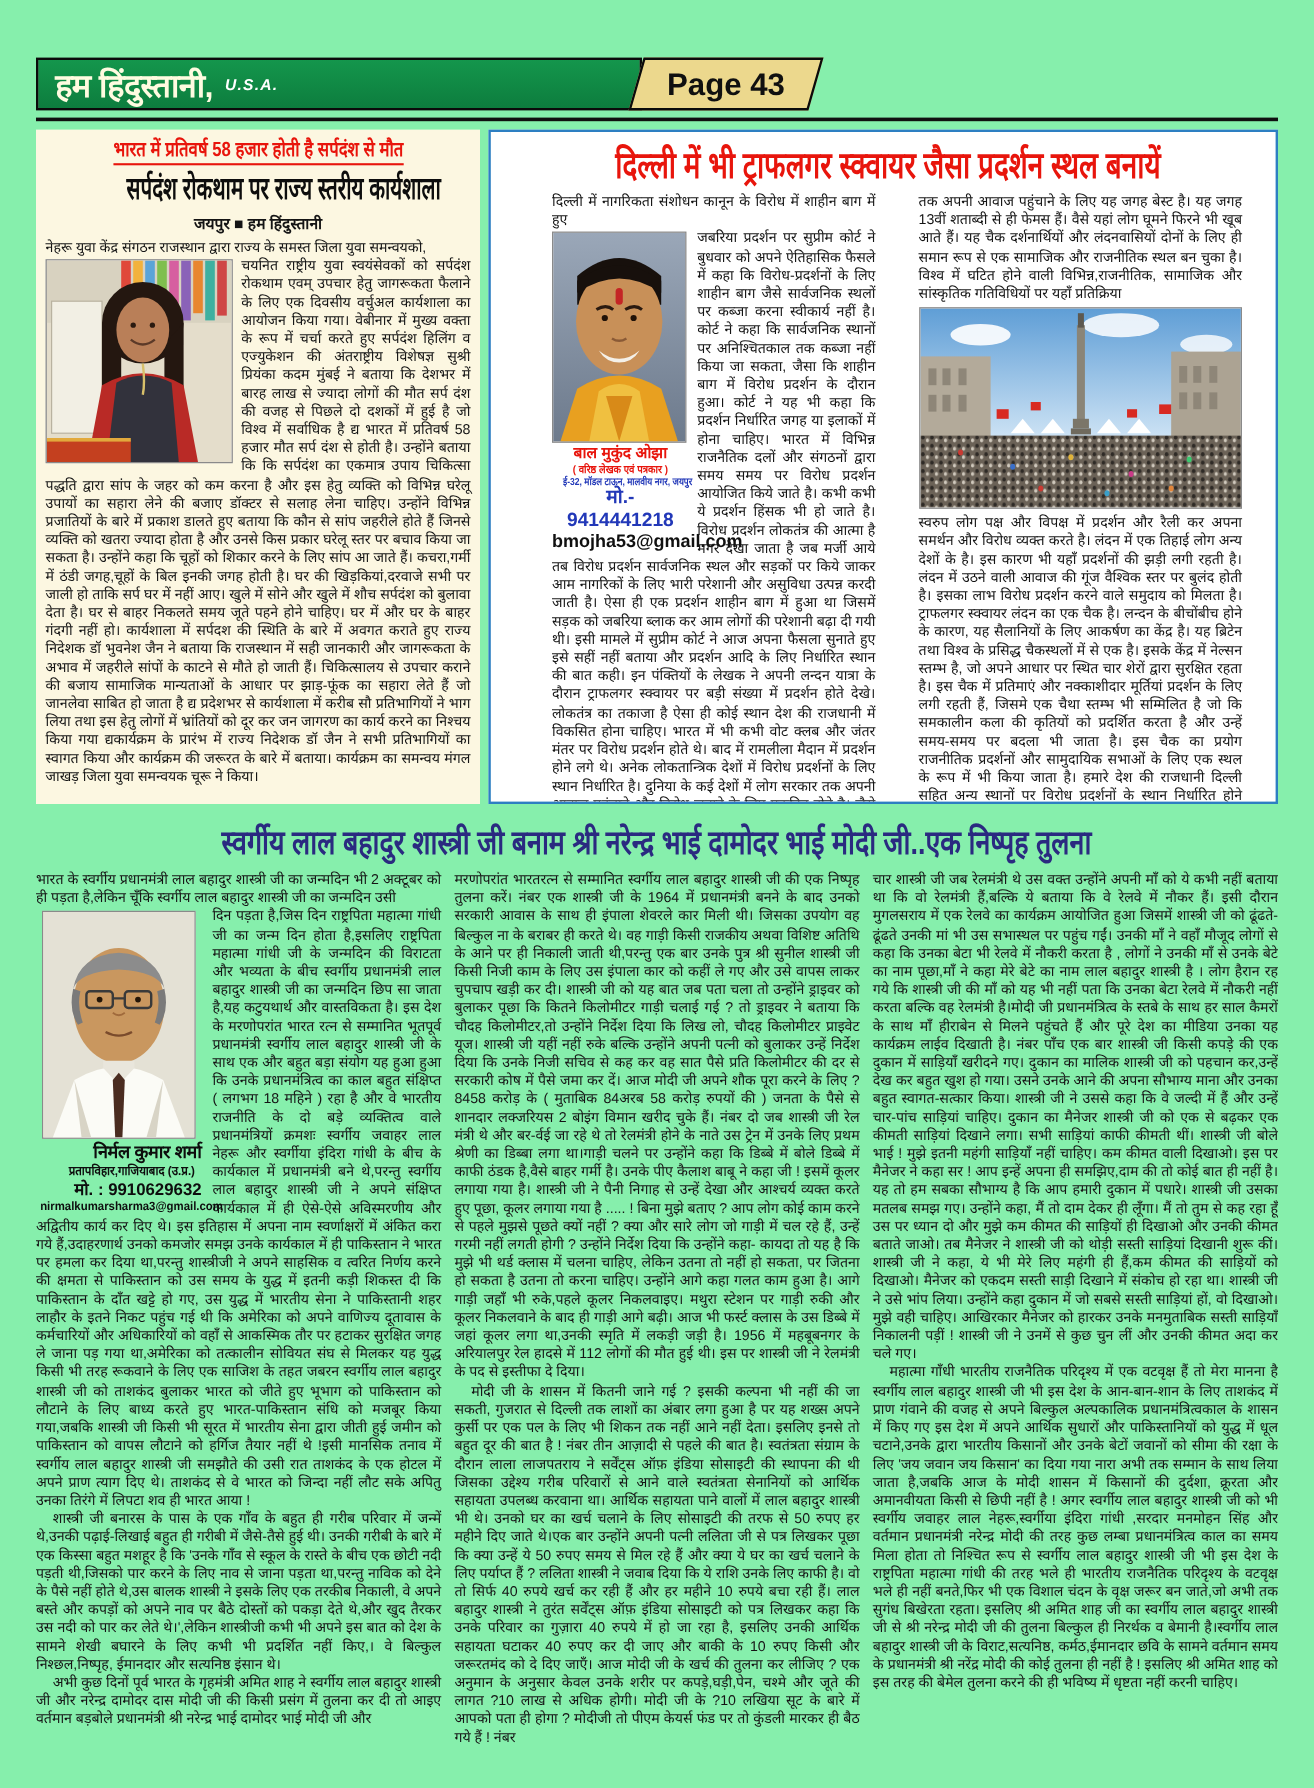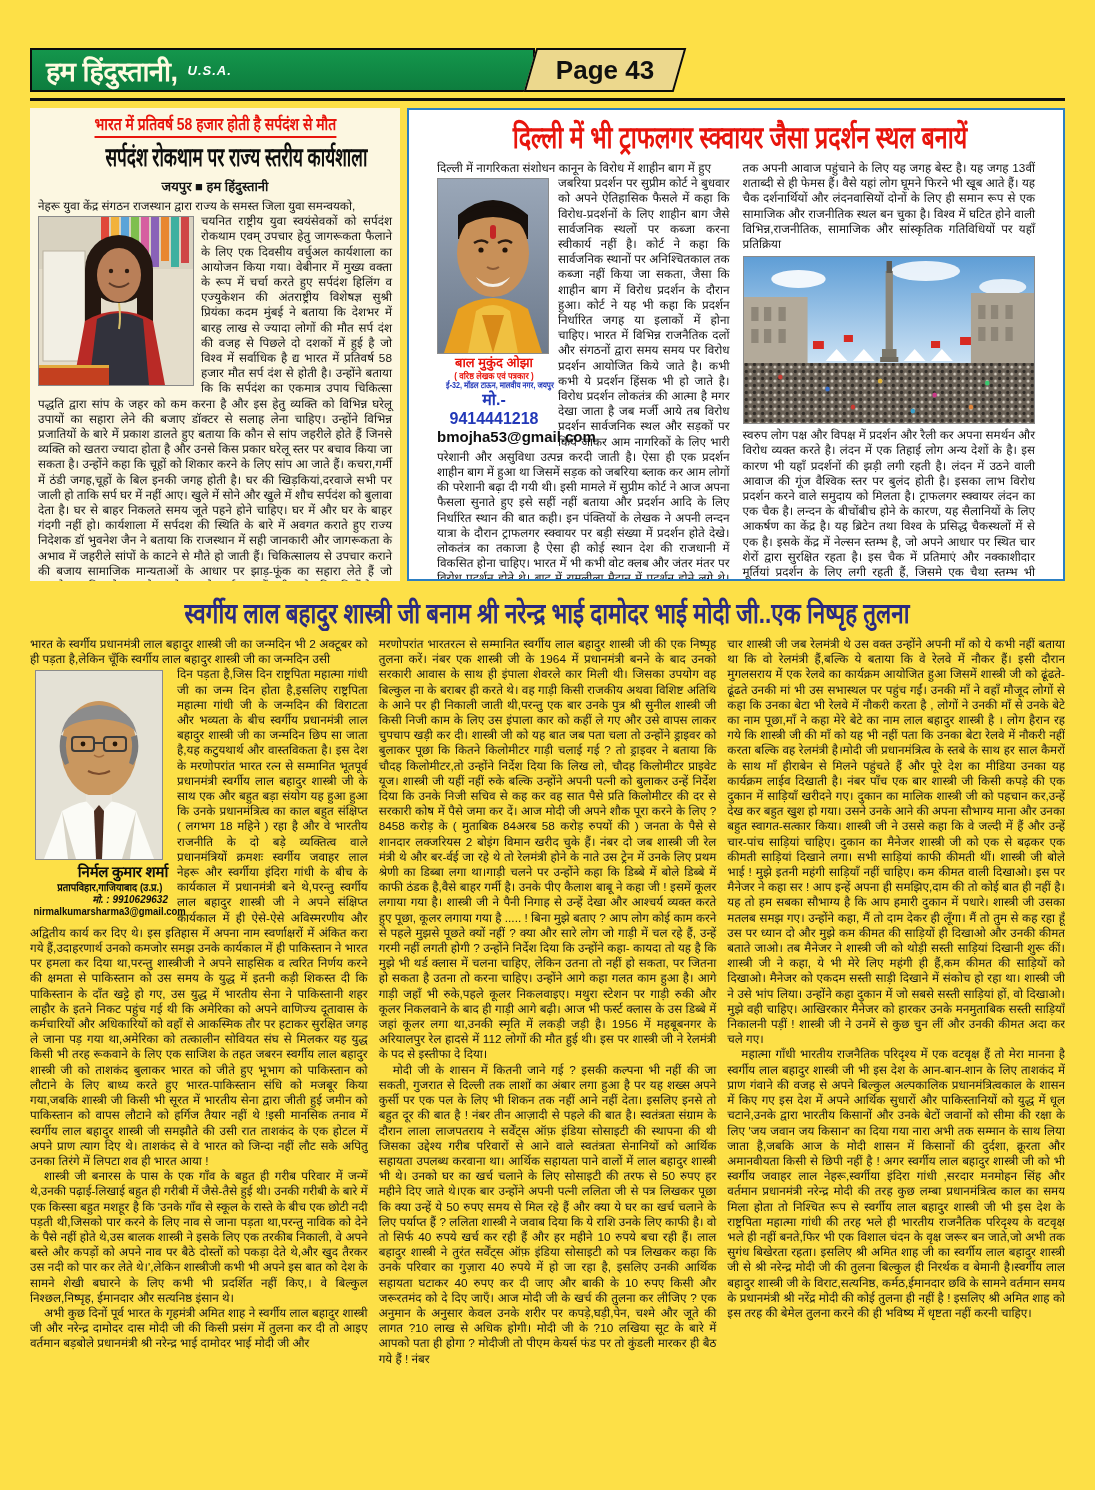--- a/index.html
+++ b/index.html
@@ -1,69 +1,69 @@
 <!DOCTYPE html>
 <html><head>
 <meta charset="utf-8">
 <style>
   html,body{margin:0;padding:0;background:#ffffff;}
-  .page{width:1095px;height:1490px;background:#fde047;position:relative;box-sizing:border-box;
+  .page{width:1095px;height:1490px;background:#86efac;position:relative;box-sizing:border-box;
         padding:48px 30px 0 30px;font-family:"Liberation Sans",sans-serif;color:#141414;overflow:hidden;}
   
   .masthead{position:relative;height:48px;}
   .brand-bar{position:absolute;left:0;top:0;width:505px;height:44px;background:linear-gradient(#14964c,#0d7d3e);
              border:2px solid #0b0b0b;box-sizing:border-box;display:flex;align-items:center;padding-left:14px;}
   .brand-hindi{color:#fffbe0;font-weight:bold;font-size:27px;letter-spacing:-.5px;white-space:nowrap;}
   .brand-usa{color:#ffffff;font-weight:bold;font-style:italic;font-size:13px;margin-left:10px;letter-spacing:1px;}
   .page-badge{position:absolute;left:500px;top:0;width:150px;height:44px;background:#ecd88d;
               border:2px solid #0b0b0b;box-sizing:border-box;transform:skewX(-16deg);display:flex;align-items:center;justify-content:center;}
   .page-badge span{transform:skewX(16deg);font-weight:bold;font-size:26px;color:#101010;}
   .pub-info{position:absolute;right:0;top:0;text-align:right;line-height:1.25;}
   .pub-date{color:#e01a1a;font-weight:bold;font-size:16px;}
   .pub-url{color:#1b78bb;font-weight:bold;font-size:14.5px;}
   .header-rule{position:absolute;left:0;right:0;bottom:-5px;height:3px;background:#101010;}
   
-  .top-row{display:flex;gap:7px;margin-top:12px;height:473px;}
+  .top-row{display:flex;gap:7px;margin-top:12px;height:562px;}
   .snake-article{width:370px;background:#fcf7e1;box-sizing:border-box;padding:4px 8px;overflow:hidden;}
   .fitline{text-align:center;overflow:hidden;}
   .fitline>span{display:inline-block;white-space:nowrap;transform-origin:center;}
   .kicker>span{color:#e8150c;font-weight:bold;font-size:17px;border-bottom:2px solid #e8150c;
                padding-bottom:1px;transform:scaleX(.82);}
   .snake-headline>span{color:#0d0d0d;font-weight:bold;font-size:26px;transform:scaleX(.66);}
   .byline{text-align:center;font-weight:bold;font-size:13px;margin:3px 0 4px;}
   .news-text{font-size:11.8px;line-height:15.2px;text-align:justify;}
   .news-text p{margin:0;}
   .photo-frame{border:1px solid #8a8a8a;box-sizing:border-box;background:#ddd;}
   .snake-photo{float:left;width:156px;height:170px;margin:2px 7px 2px 0;}
   
   .traf-article{flex:1;border:2px solid #2d7fc2;box-sizing:border-box;background:#fff;
                 padding:5px 28px 6px;overflow:hidden;}
   .traf-headline>span{color:#e8150c;font-weight:bold;font-size:31px;transform:scaleX(.75);}
   .traf-cols{display:flex;gap:13px;margin-top:4px;}
-  .traf-col{flex:1;min-width:0;}
+  .traf-col{flex:1;min-width:0;margin-left:23px;}
   .authbox{float:left;width:114px;margin:2px 7px 2px 0;text-align:center;line-height:1.15;}
   .authbox .photo-frame{width:112px;height:176px;}
   .auth-name{color:#e8150c;font-weight:bold;font-size:13px;margin-top:2px;white-space:nowrap;}
   .auth-title{color:#e8150c;font-weight:bold;font-size:9px;white-space:nowrap;transform:scaleX(.9);transform-origin:center;}
   .auth-addr{color:#2238b8;font-weight:bold;font-size:8.5px;white-space:nowrap;transform:scaleX(.84);transform-origin:center;}
   .auth-phone{color:#2238b8;font-weight:bold;font-size:16px;}
   .auth-email{color:#101010;font-weight:bold;font-size:15px;}
   .traf-photo{width:100%;height:168px;margin:4px 0;}
   
   .comp-headline{margin:12px 0 6px;}
   .comp-headline>span{color:#2a2a80;font-weight:bold;font-size:28px;transform:scaleX(.80);}
   .comp-cols{display:flex;gap:11px;height:755px;overflow:hidden;}
   .comp-col{flex:1;min-width:0;}
   .comp-col p{margin:0;text-indent:14px;}
   .comp-col p.noindent{text-indent:0;}
   .authbox2{float:left;width:138px;margin:3px 9px 2px 0;text-align:right;line-height:1.2;}
   .authbox2 .photo-frame{width:128px;height:190px;margin:0 auto;}
   .auth2-name{color:#0d0d0d;font-weight:bold;font-size:15px;white-space:nowrap;letter-spacing:-.3px;}
   .auth2-addr{color:#0d0d0d;font-weight:bold;font-size:10.5px;white-space:nowrap;transform:scaleX(.92);transform-origin:center;}
-  .auth2-phone{color:#0d0d0d;font-weight:bold;font-size:10px;font-style:italic;}
+  .auth2-phone{color:#0d0d0d;font-weight:bold;font-size:14px;}
   .auth2-email{color:#0d0d0d;font-weight:bold;font-size:10px;white-space:nowrap;transform:scaleX(.95);transform-origin:center;}
 </style>
 </head>
 <body>
 
 <div class="page">
 
   <div class="masthead">
     <div class="brand-bar">
       <span class="brand-hindi">हम हिंदुस्तानी,</span>

